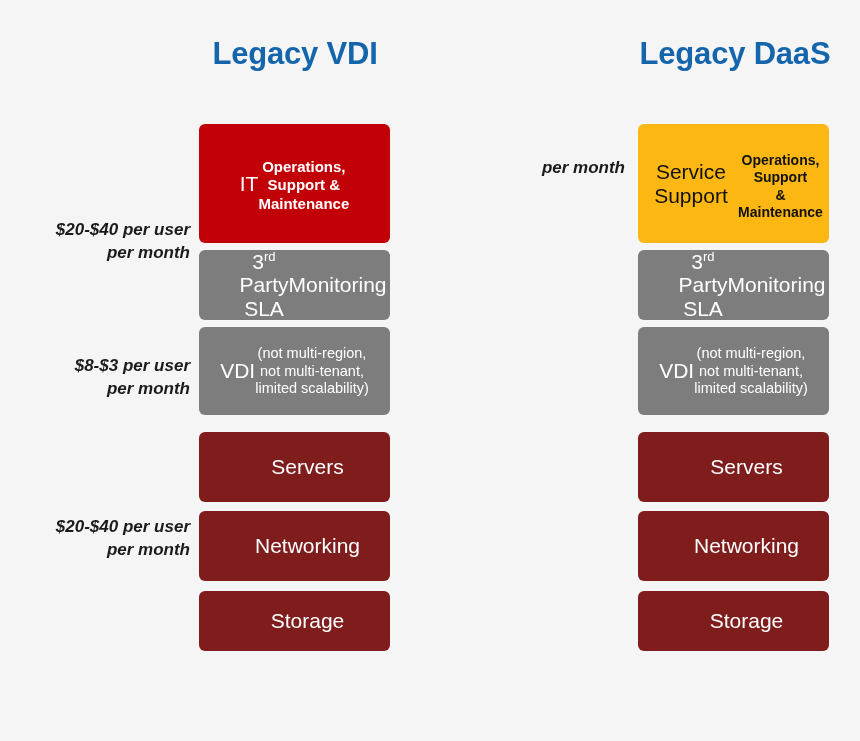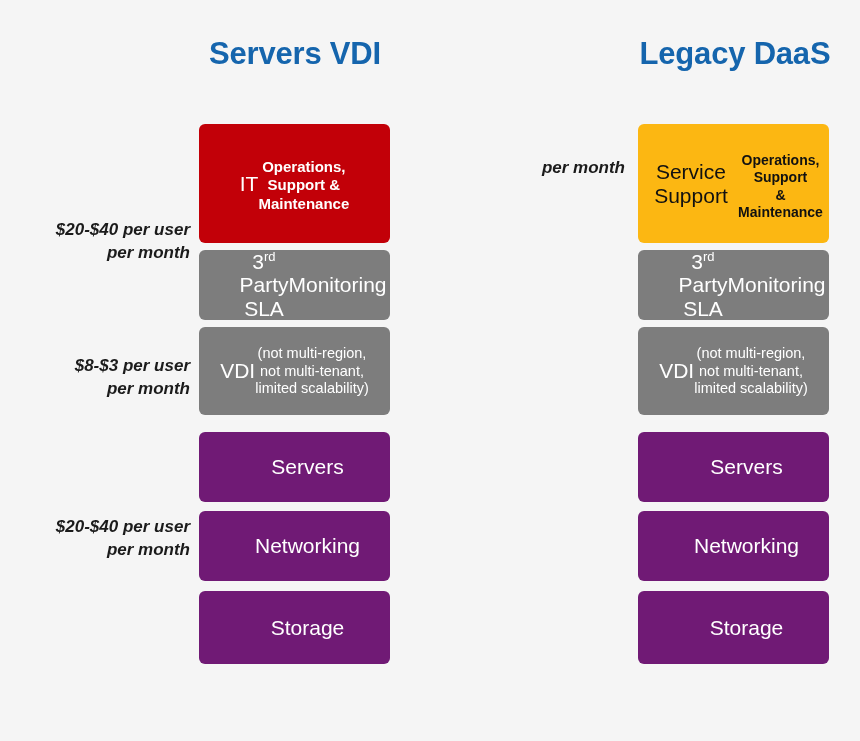--- a/index.html
+++ b/index.html
@@ -84,29 +84,29 @@
   sup.ord {
     font-size: 0.62em;
     vertical-align: super;
     line-height: 0;
   }
 
   
   .c-red    { background: #c20008; }
   .c-gold   { background: #fcb712; color: #111111; }
   .c-gray   { background: #7d7d7d; }
-  .c-blue   { background: #701a75; padding-left: 32px; }
+  .c-blue   { background: #7f1d1d; padding-left: 32px; }
 
   
   .slot-1 { top: 0px;   height: 119px; }  
   .slot-2 { top: 126px; height: 70px; padding-left: 43px;  }  
   .slot-3 { top: 203px; height: 88px;  }  
   .slot-4 { top: 308px; height: 70px;  }  
   .slot-5 { top: 387px; height: 70px;  }  
-  .slot-6 { top: 467px; height: 73px;  }  
+  .slot-6 { top: 467px; height: 60px;  }  
 
   
   .price {
     position: absolute;
     font-style: italic;
     font-weight: bold;
     font-size: 17px;
     line-height: 1.35;
     color: #1b1b1b;
     text-align: right;
@@ -115,21 +115,21 @@
   #price-left-1 { left: 10px;  top: 219px; width: 180px; }
   #price-left-2 { left: 10px;  top: 355px; width: 180px; }
   #price-left-3 { left: 10px;  top: 516px; width: 180px; }
   #price-right-1 { left: 435px; top: 157px; width: 190px; }
 </style>
 </head>
 <body>
 
 <div id="stage">
 
-  <div id="heading-vdi" class="col-heading">Servers VDI</div>
+  <div id="heading-vdi" class="col-heading">Legacy VDI</div>
 
   <div id="heading-daas" class="col-heading">Legacy DaaS</div>
 
   <div id="stack-vdi" class="stack">
 
     <div class="box c-red slot-1">
       <div class="box-title">IT</div>
       <div class="box-sub">
         <div>Operations,</div>
         <div>Support &amp;</div>

